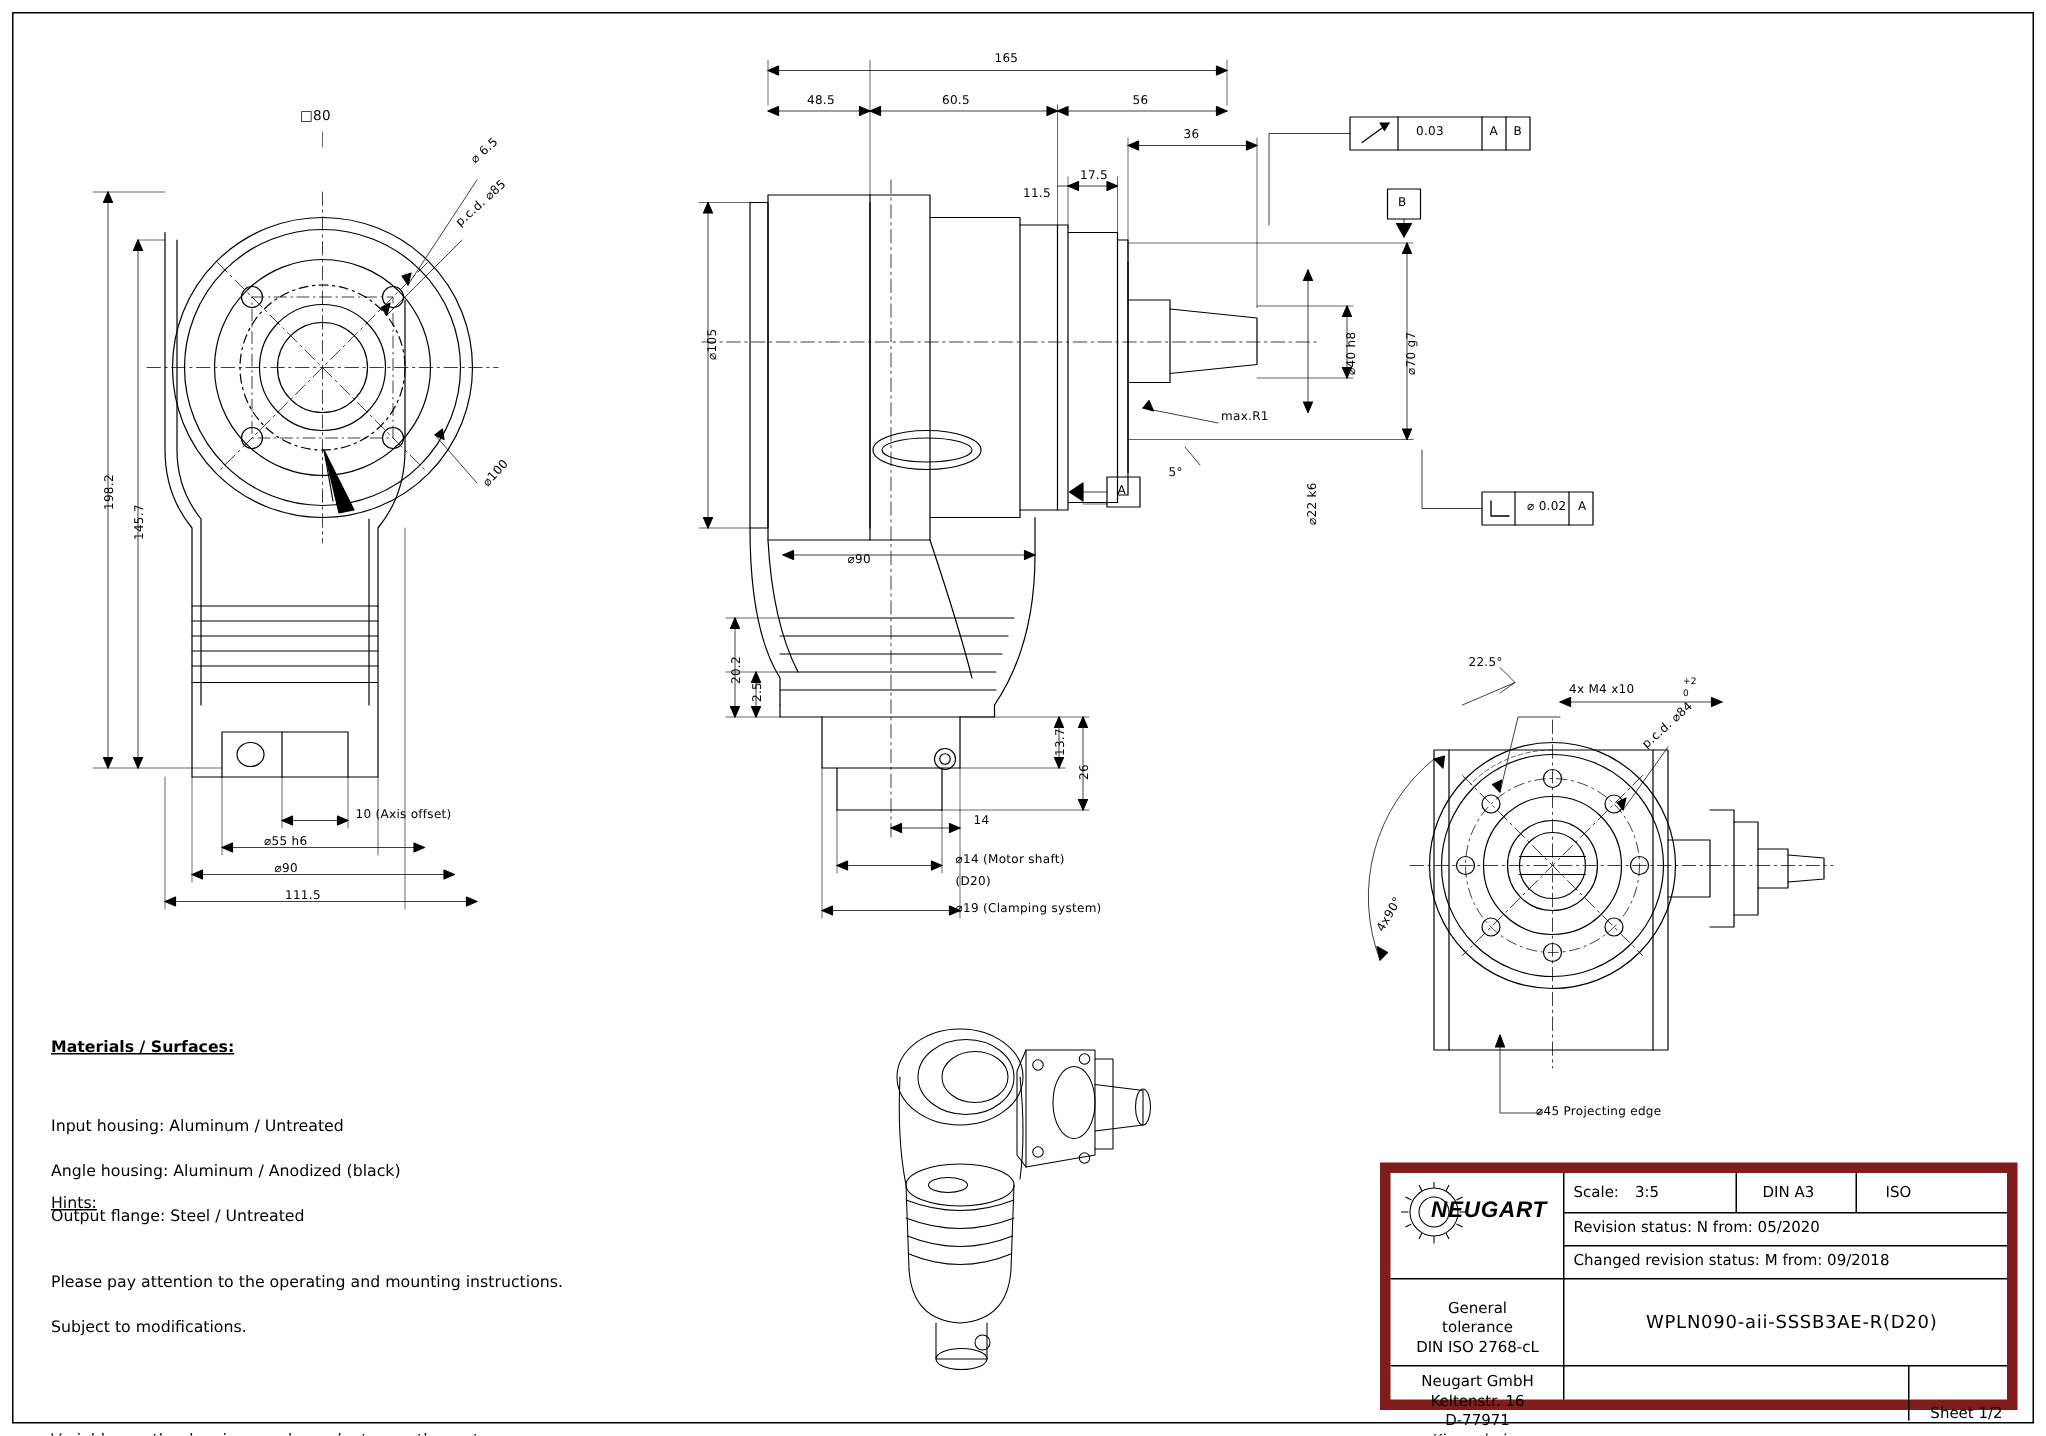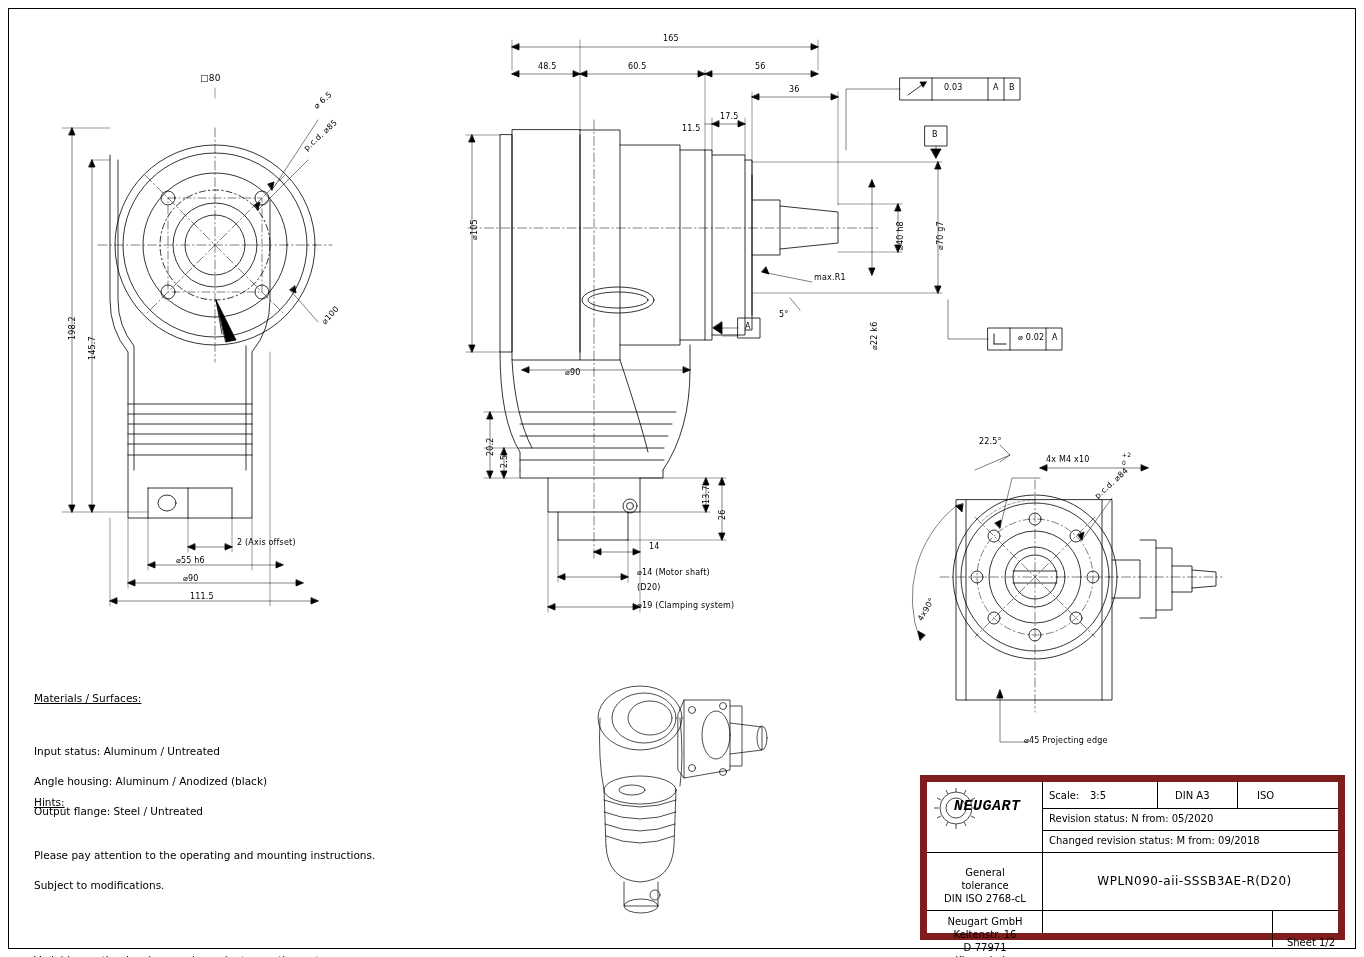--- a/index.html
+++ b/index.html
@@ -10,21 +10,21 @@
   .lbl{position:absolute;font-size:9px;line-height:10px;letter-spacing:.2px;white-space:nowrap;color:#000;}
   .lbl.s8{font-size:8px;}
   .rot90{transform-origin:0 0;transform:rotate(-90deg);}
   .notes{position:absolute;font-size:10.5px;line-height:15px;white-space:pre-line;}
   .tb{position:absolute;left:920px;top:775px;width:425px;height:165px;border:7px solid #7f1d1d;box-sizing:border-box;}
   .tb .vline{position:absolute;top:0;bottom:0;width:1px;background:#000;}
   .tb .hline{position:absolute;left:0;right:0;height:1px;background:#000;}
   .tbtxt{position:absolute;font-size:10px;line-height:13px;}
   .center{text-align:center;}
   .logo{position:absolute;left:930px;top:782px;width:110px;height:52px;}
-  .logo .name{position:absolute;left:10px;top:16px;font-family:Liberation Mono, monospace;font-weight:bold;font-style:italic;font-size:15px;letter-spacing:.5px;}
+  .logo .name{position:absolute;left:10px;top:16px;font-family:Liberation Sans, sans-serif;font-weight:bold;font-style:italic;font-size:15px;letter-spacing:.5px;}
 </style>
 </head>
 <body>
 
 <div id="sheet">
 
   <div class="frame"></div>
 
   <svg viewBox="0 0 1364 957">
     <g fill="none" stroke="#000" stroke-width="0.8" stroke-linecap="round" stroke-linejoin="round">
@@ -294,21 +294,21 @@
 
     </g>
   </svg>
 
   <div class="lbl" style="left:200px;top:73px;">□80</div>
   <div class="lbl s8" style="left:312px;top:104px;transform:rotate(-42deg);transform-origin:0 0;">⌀ 6.5</div>
   <div class="lbl s8" style="left:302px;top:146px;transform:rotate(-42deg);transform-origin:0 0;">p.c.d. ⌀85</div>
   <div class="lbl s8" style="left:320px;top:320px;transform:rotate(-48deg);transform-origin:0 0;">⌀100</div>
   <div class="lbl s8 rot90" style="left:68px;top:340px;">198.2</div>
   <div class="lbl s8 rot90" style="left:88px;top:360px;">145.7</div>
-  <div class="lbl s8" style="left:237px;top:538px;">2   (Axis offset)</div>
+  <div class="lbl s8" style="left:237px;top:538px;">10   (Axis offset)</div>
   <div class="lbl s8" style="left:176px;top:556px;">⌀55 h6</div>
   <div class="lbl s8" style="left:183px;top:574px;">⌀90</div>
   <div class="lbl s8" style="left:190px;top:592px;">111.5</div>
 
   <div class="lbl s8" style="left:619px;top:34px;margin-left:44px;">165</div>
   <div class="lbl s8" style="left:538px;top:62px;">48.5</div>
   <div class="lbl s8" style="left:628px;top:62px;">60.5</div>
   <div class="lbl s8" style="left:755px;top:62px;">56</div>
   <div class="lbl s8" style="left:789px;top:85px;">36</div>
   <div class="lbl s8" style="left:682px;top:124px;">11.5</div>
@@ -339,23 +339,23 @@
 
   <div class="lbl s8" style="left:979px;top:437px;">22.5°</div>
   <div class="lbl s8" style="left:916px;top:618px;transform:rotate(-60deg);transform-origin:0 0;">4x90°</div>
   <div class="lbl s8" style="left:1046px;top:455px;">4x M4  x10</div>
   <div class="lbl" style="left:1122px;top:450px;font-size:6px;">+2</div>
   <div class="lbl" style="left:1122px;top:458px;font-size:6px;">0</div>
   <div class="lbl s8" style="left:1093px;top:494px;transform:rotate(-42deg);transform-origin:0 0;">p.c.d. ⌀84</div>
   <div class="lbl s8" style="left:1024px;top:736px;">⌀45  Projecting edge</div>
 
   <div class="notes" style="left:34px;top:676px;width:420px;">
-    <div style="text-decoration:underline;">Materials / Surfaces:</div>
+    <div style="text-decoration:underline;font-weight:bold;">Materials / Surfaces:</div>
     <div style="height:8px;"></div>
-    <div>Input status: Aluminum / Untreated</div>
+    <div>Input housing: Aluminum / Untreated</div>
     <div>Angle housing: Aluminum / Anodized (black)</div>
     <div>Output flange: Steel / Untreated</div>
   </div>
 
   <div class="notes" style="left:34px;top:780px;width:440px;">
     <div style="text-decoration:underline;">Hints:</div>
     <div style="height:8px;"></div>
     <div>Please pay attention to the operating and mounting instructions.</div>
     <div>Subject to modifications.</div>
     <div style="height:30px;"></div>

